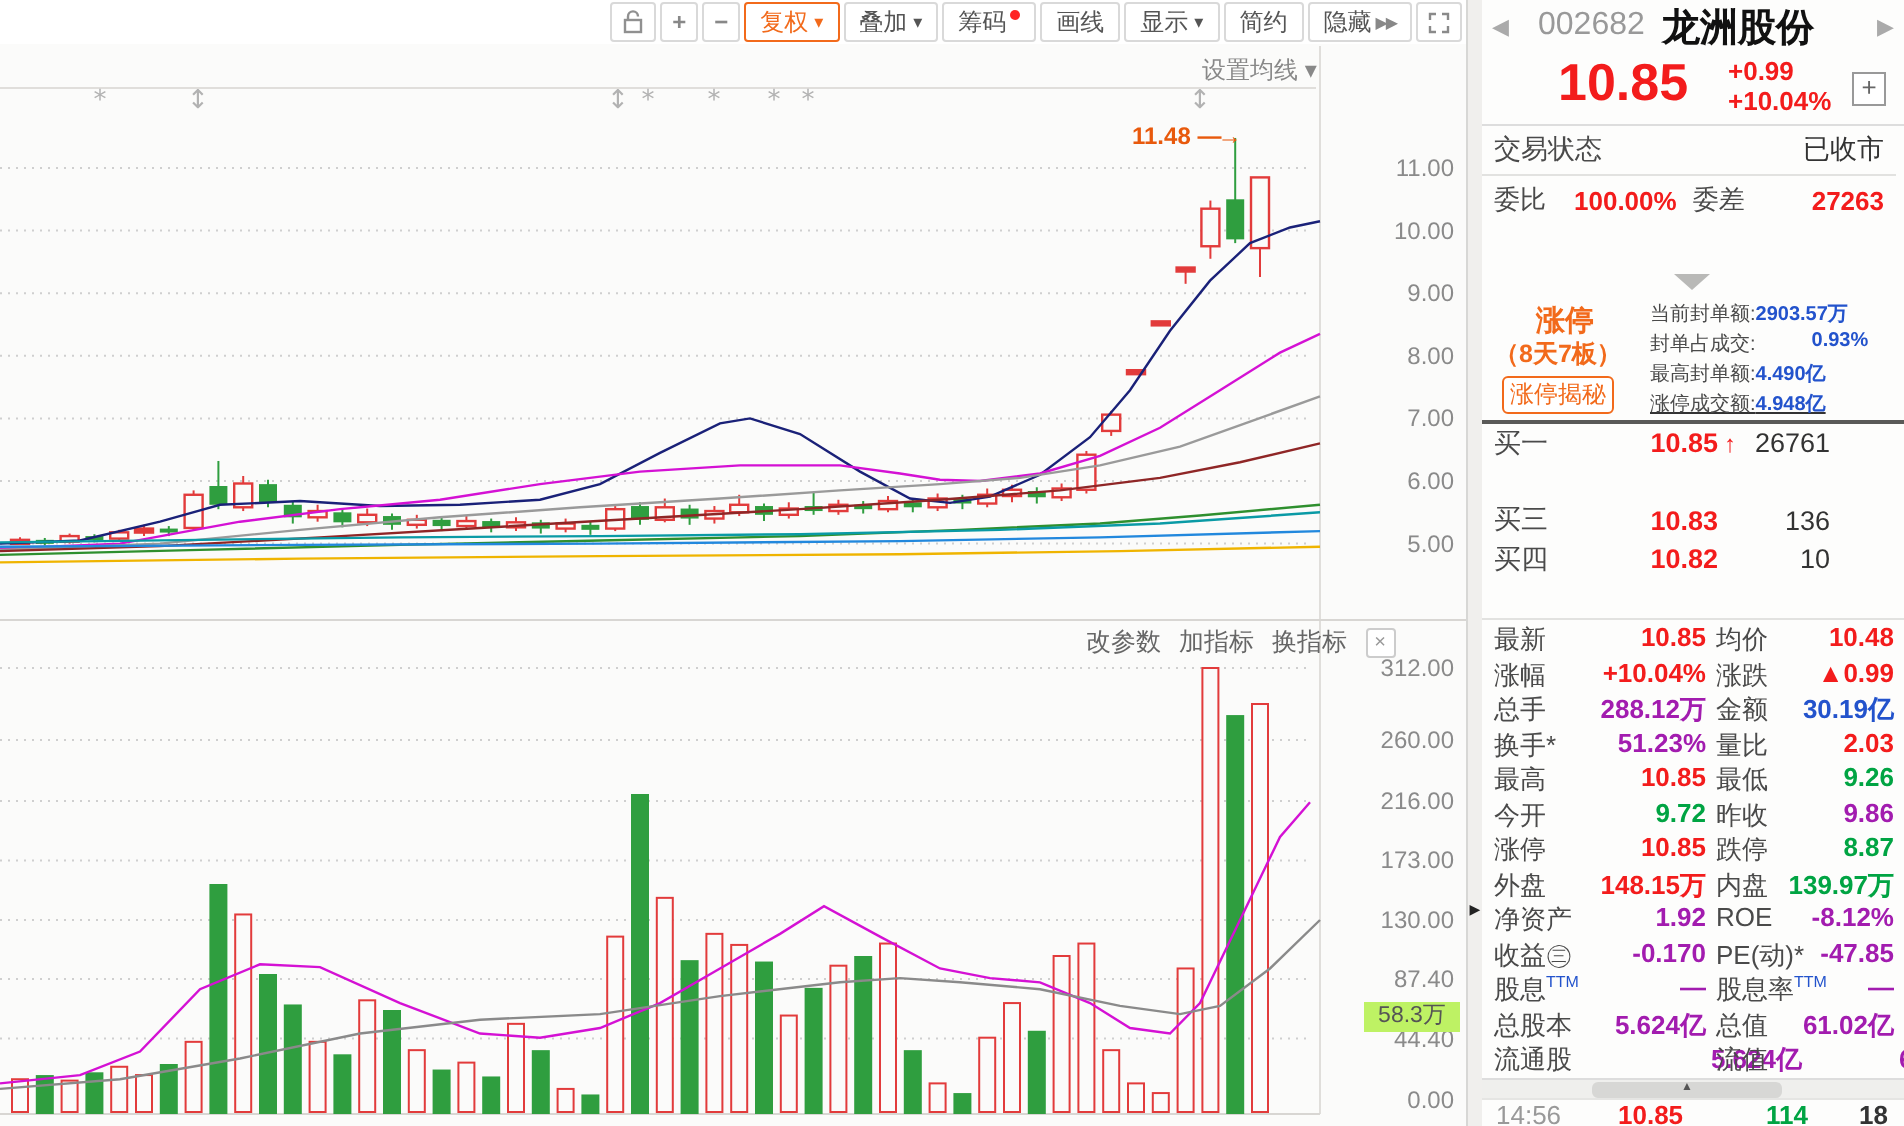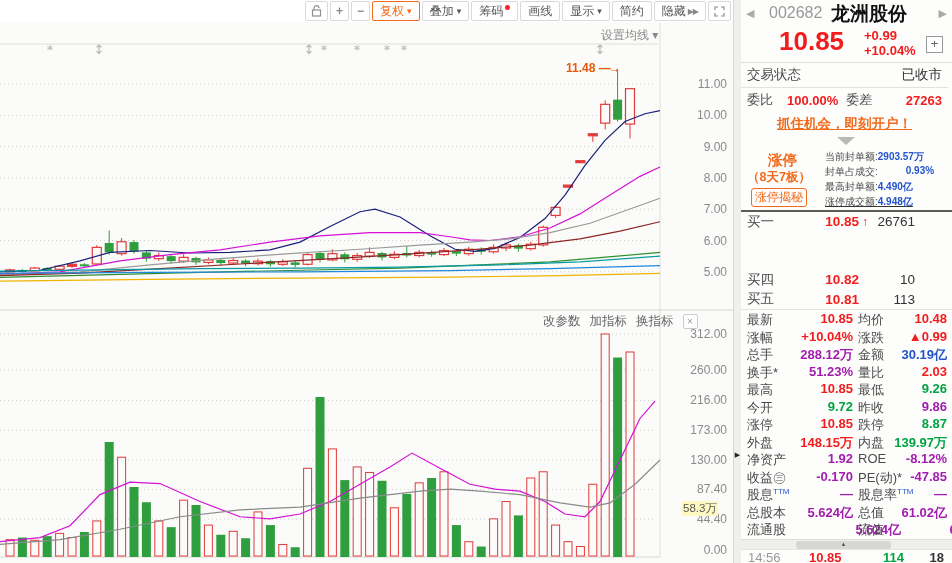--- a/index.html
+++ b/index.html
@@ -27,21 +27,21 @@
   .axis{font-size:12px;fill:#8a8a8a;text-anchor:end;font-family:"Liberation Sans",sans-serif;}
   .marker{font-size:13px;fill:#b2b2b2;text-anchor:middle;font-family:"DejaVu Sans",sans-serif;}
   .overlay{position:absolute;font-size:12px;color:#888;}
   #ma-settings{left:601px;top:5px;cursor:pointer;}
   #peak-note{left:566px;top:39px;color:#e8590c;font-weight:bold;font-size:12px;}
   #peak-note .arr{letter-spacing:-2px;}
   #ind-links{left:543px;top:291px;display:flex;align-items:center;gap:9px;color:#666;font-size:12.5px;}
   #ind-links span{cursor:pointer;}
   #ind-close{width:13px;height:13px;border:1px solid #ccc;border-radius:2px;display:flex;
              align-items:center;justify-content:center;color:#999;font-size:10px;cursor:pointer;background:#fff;}
-  #vol-tag{left:682px;top:479px;width:36px;height:15px;background:#fef9c3;color:#555;
+  #vol-tag{left:682px;top:479px;width:48px;height:15px;background:#bef264;color:#555;
            font-size:11.5px;text-align:center;line-height:15px;}
 
   
   #splitter{position:absolute;left:733px;top:0;width:8px;height:563px;background:#f0efed;
             border-left:1px solid #d7d7d5;border-right:1px solid #c9c9c7;}
   #split-handle{position:absolute;left:0;top:442px;width:7px;height:26px;display:flex;align-items:center;
             justify-content:center;font-size:7px;color:#222;cursor:pointer;}
 
   
   #panel{position:absolute;left:741px;top:0;width:211px;height:563px;background:#fdfdfc;font-size:13px;color:#333;}
@@ -391,23 +391,20 @@
       <span style="margin-left:auto;color:#333;">已收市</span>
     </div>
 
     <div class="prow" id="row-weibi">
       <span class="lbl">委比</span>
       <span class="c-red" style="margin-left:14px;">100.00%</span>
       <span class="lbl" style="margin-left:8px;">委差</span>
       <span class="c-red" style="margin-left:auto;">27263</span>
     </div>
 
-    <div class="prow" id="row-promo">
-      <a>抓住机会，即刻开户！</a>
-    </div>
     <div id="chev"></div>
 
     <div id="limit-block">
       <div id="limit-title">涨停</div>
       <div id="limit-sub">（8天7板）</div>
       <div id="limit-btn">涨停揭秘</div>
       <div id="limit-rows">
           <div class="limit-row" style="top: 2px;">
             <span class="lbl">当前封单额:</span>
             <span class="lv">2903.57万</span>
@@ -427,29 +424,29 @@
         </div>
     </div>
 
     <div id="order-book">
         <div class="ob-row" style="top: 0px;">
           <span class="ob-lbl">买一</span>
           <span class="ob-price">10.85</span>
           <span class="ob-arrow">↑</span>
           <span class="ob-vol">26761</span>
         </div>
+        <div class="ob-row" style="top: 38.8px;">
+          <span class="ob-lbl">买三</span>
+          <span class="ob-price">10.83</span>
+          <span class="ob-vol">136</span>
+        </div>
         <div class="ob-row" style="top: 58.2px;">
           <span class="ob-lbl">买四</span>
           <span class="ob-price">10.82</span>
           <span class="ob-vol">10</span>
-        </div>
-        <div class="ob-row" style="top: 77.6px;">
-          <span class="ob-lbl">买五</span>
-          <span class="ob-price">10.81</span>
-          <span class="ob-vol">113</span>
         </div>
       </div>
     <div id="stats">
         <div class="st-row" style="top: 0px;">
           <span class="st-l1">最新</span>
           <span class="st-v1 c-red">10.85</span>
           <span class="st-l2">均价</span>
           <span class="st-v2 c-red">10.48</span>
         </div>
         <div class="st-row" style="top: 17.5px;">

